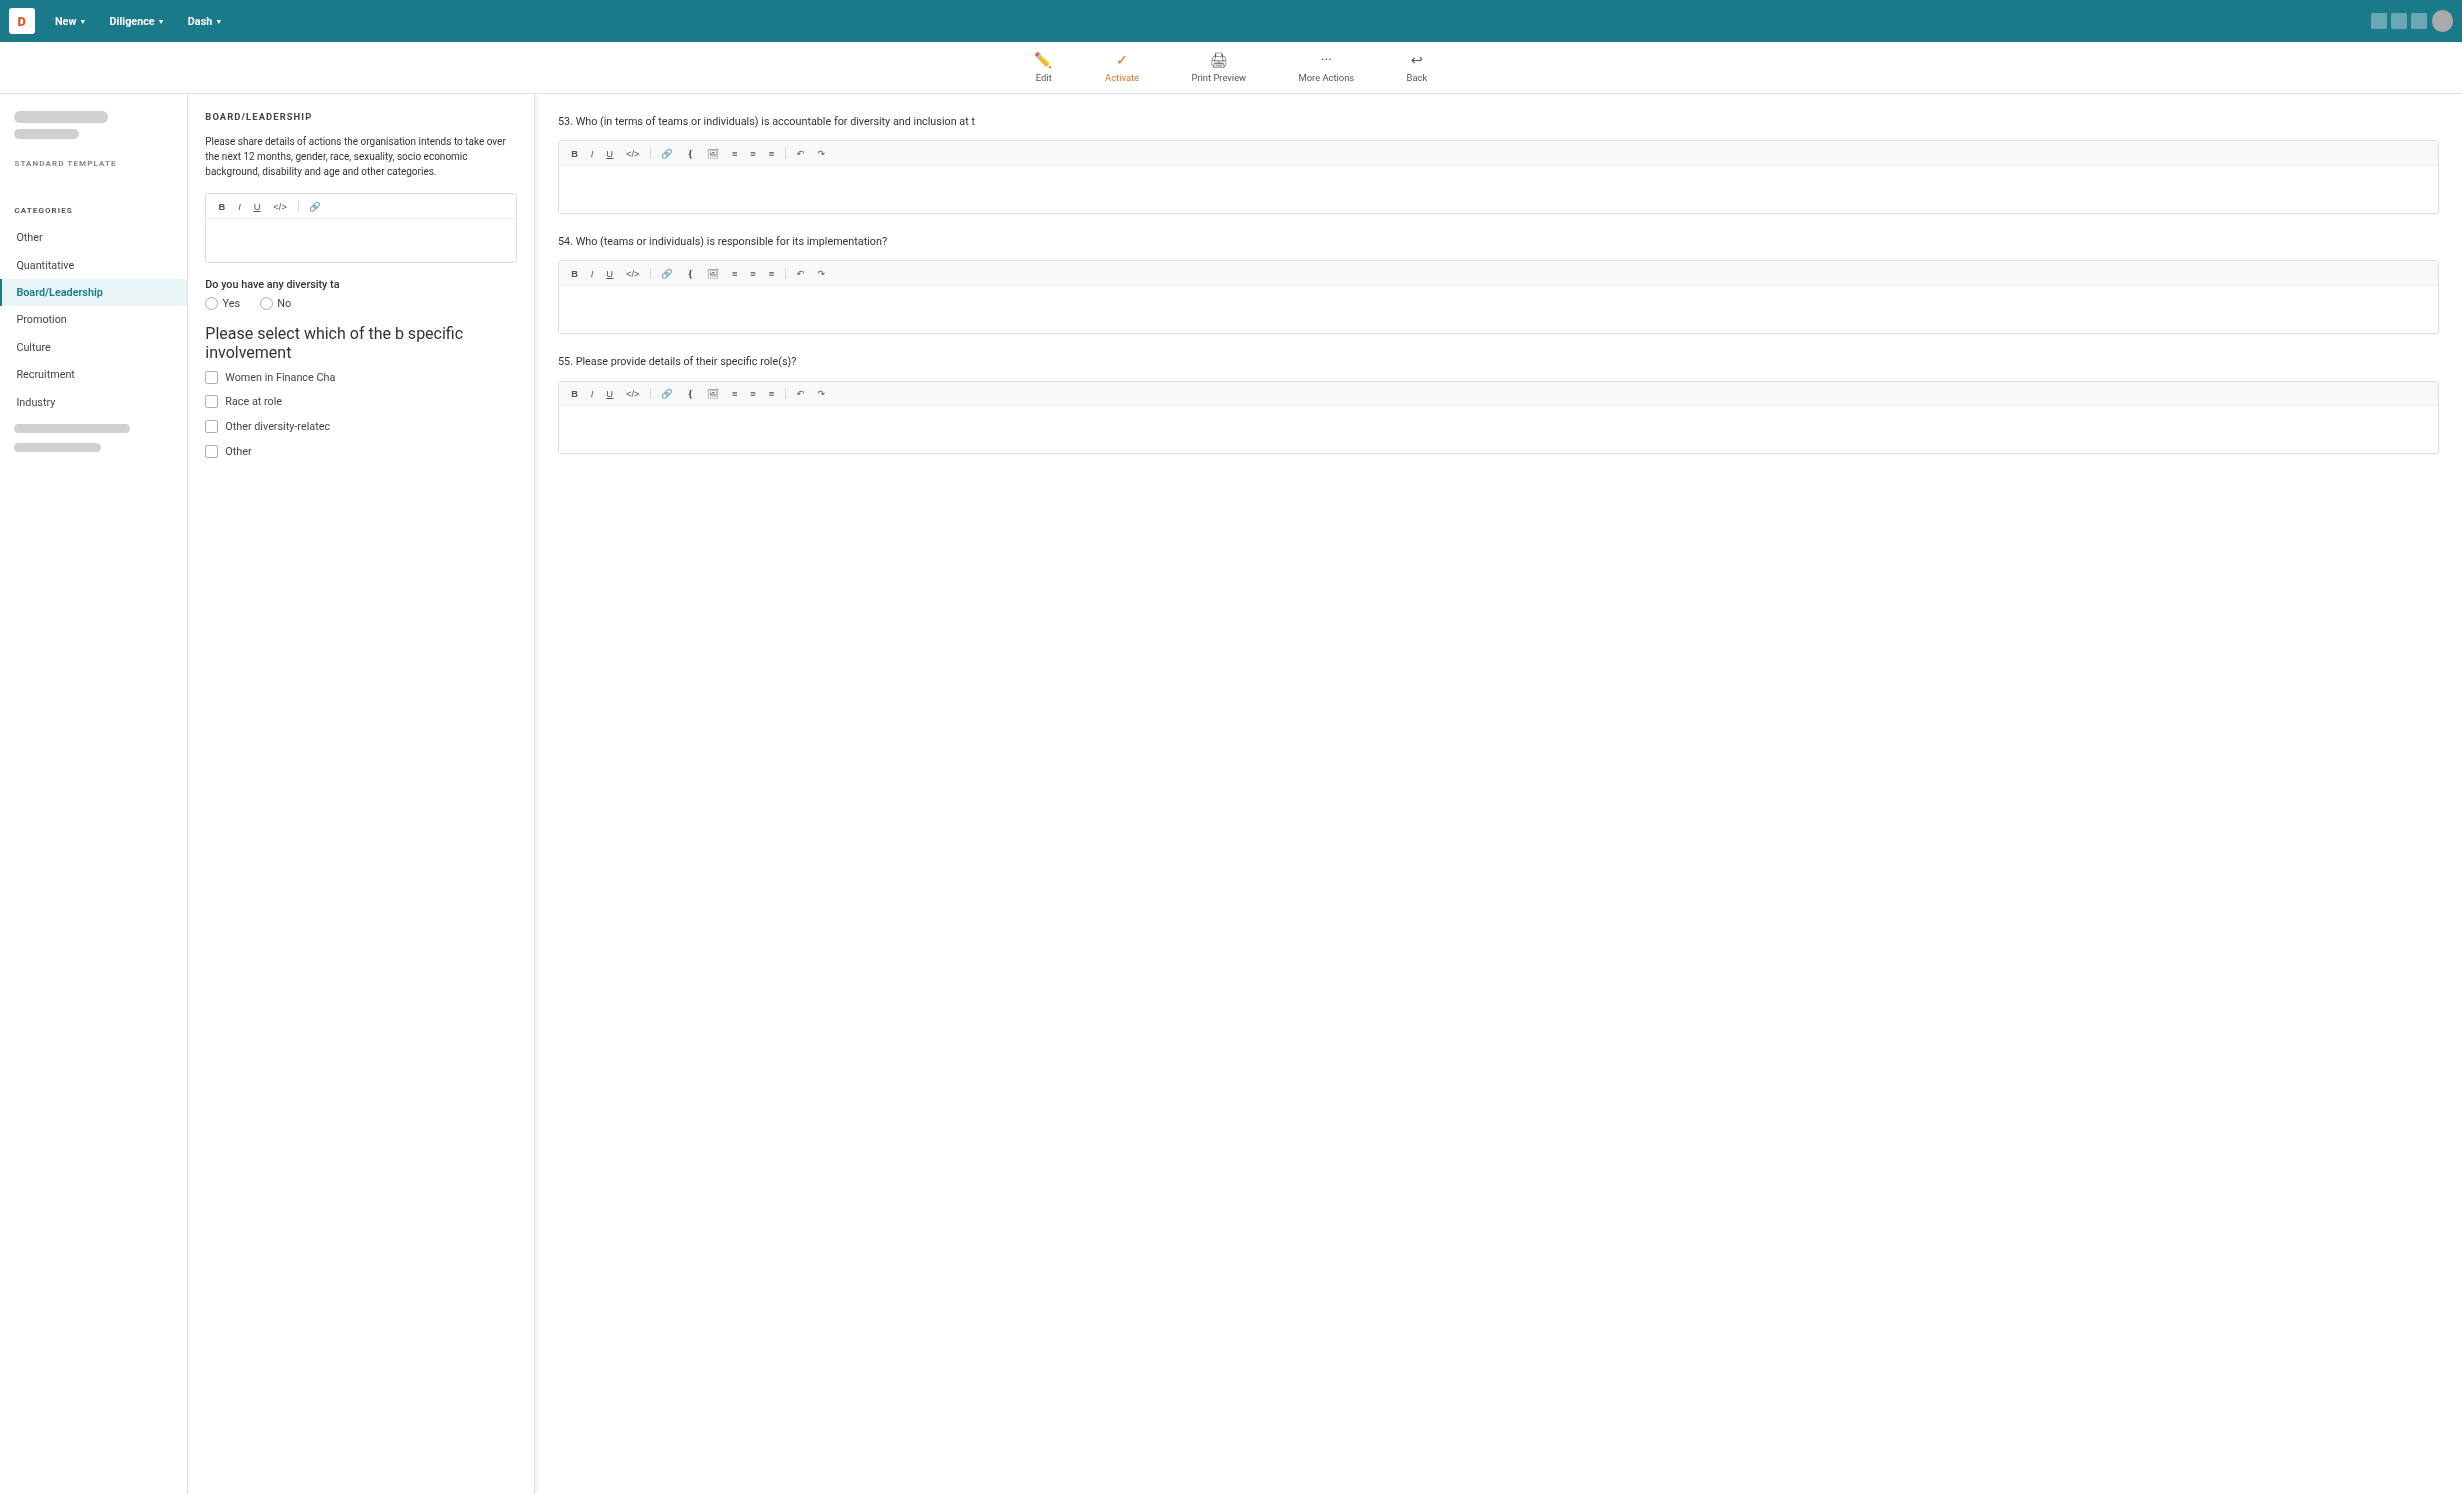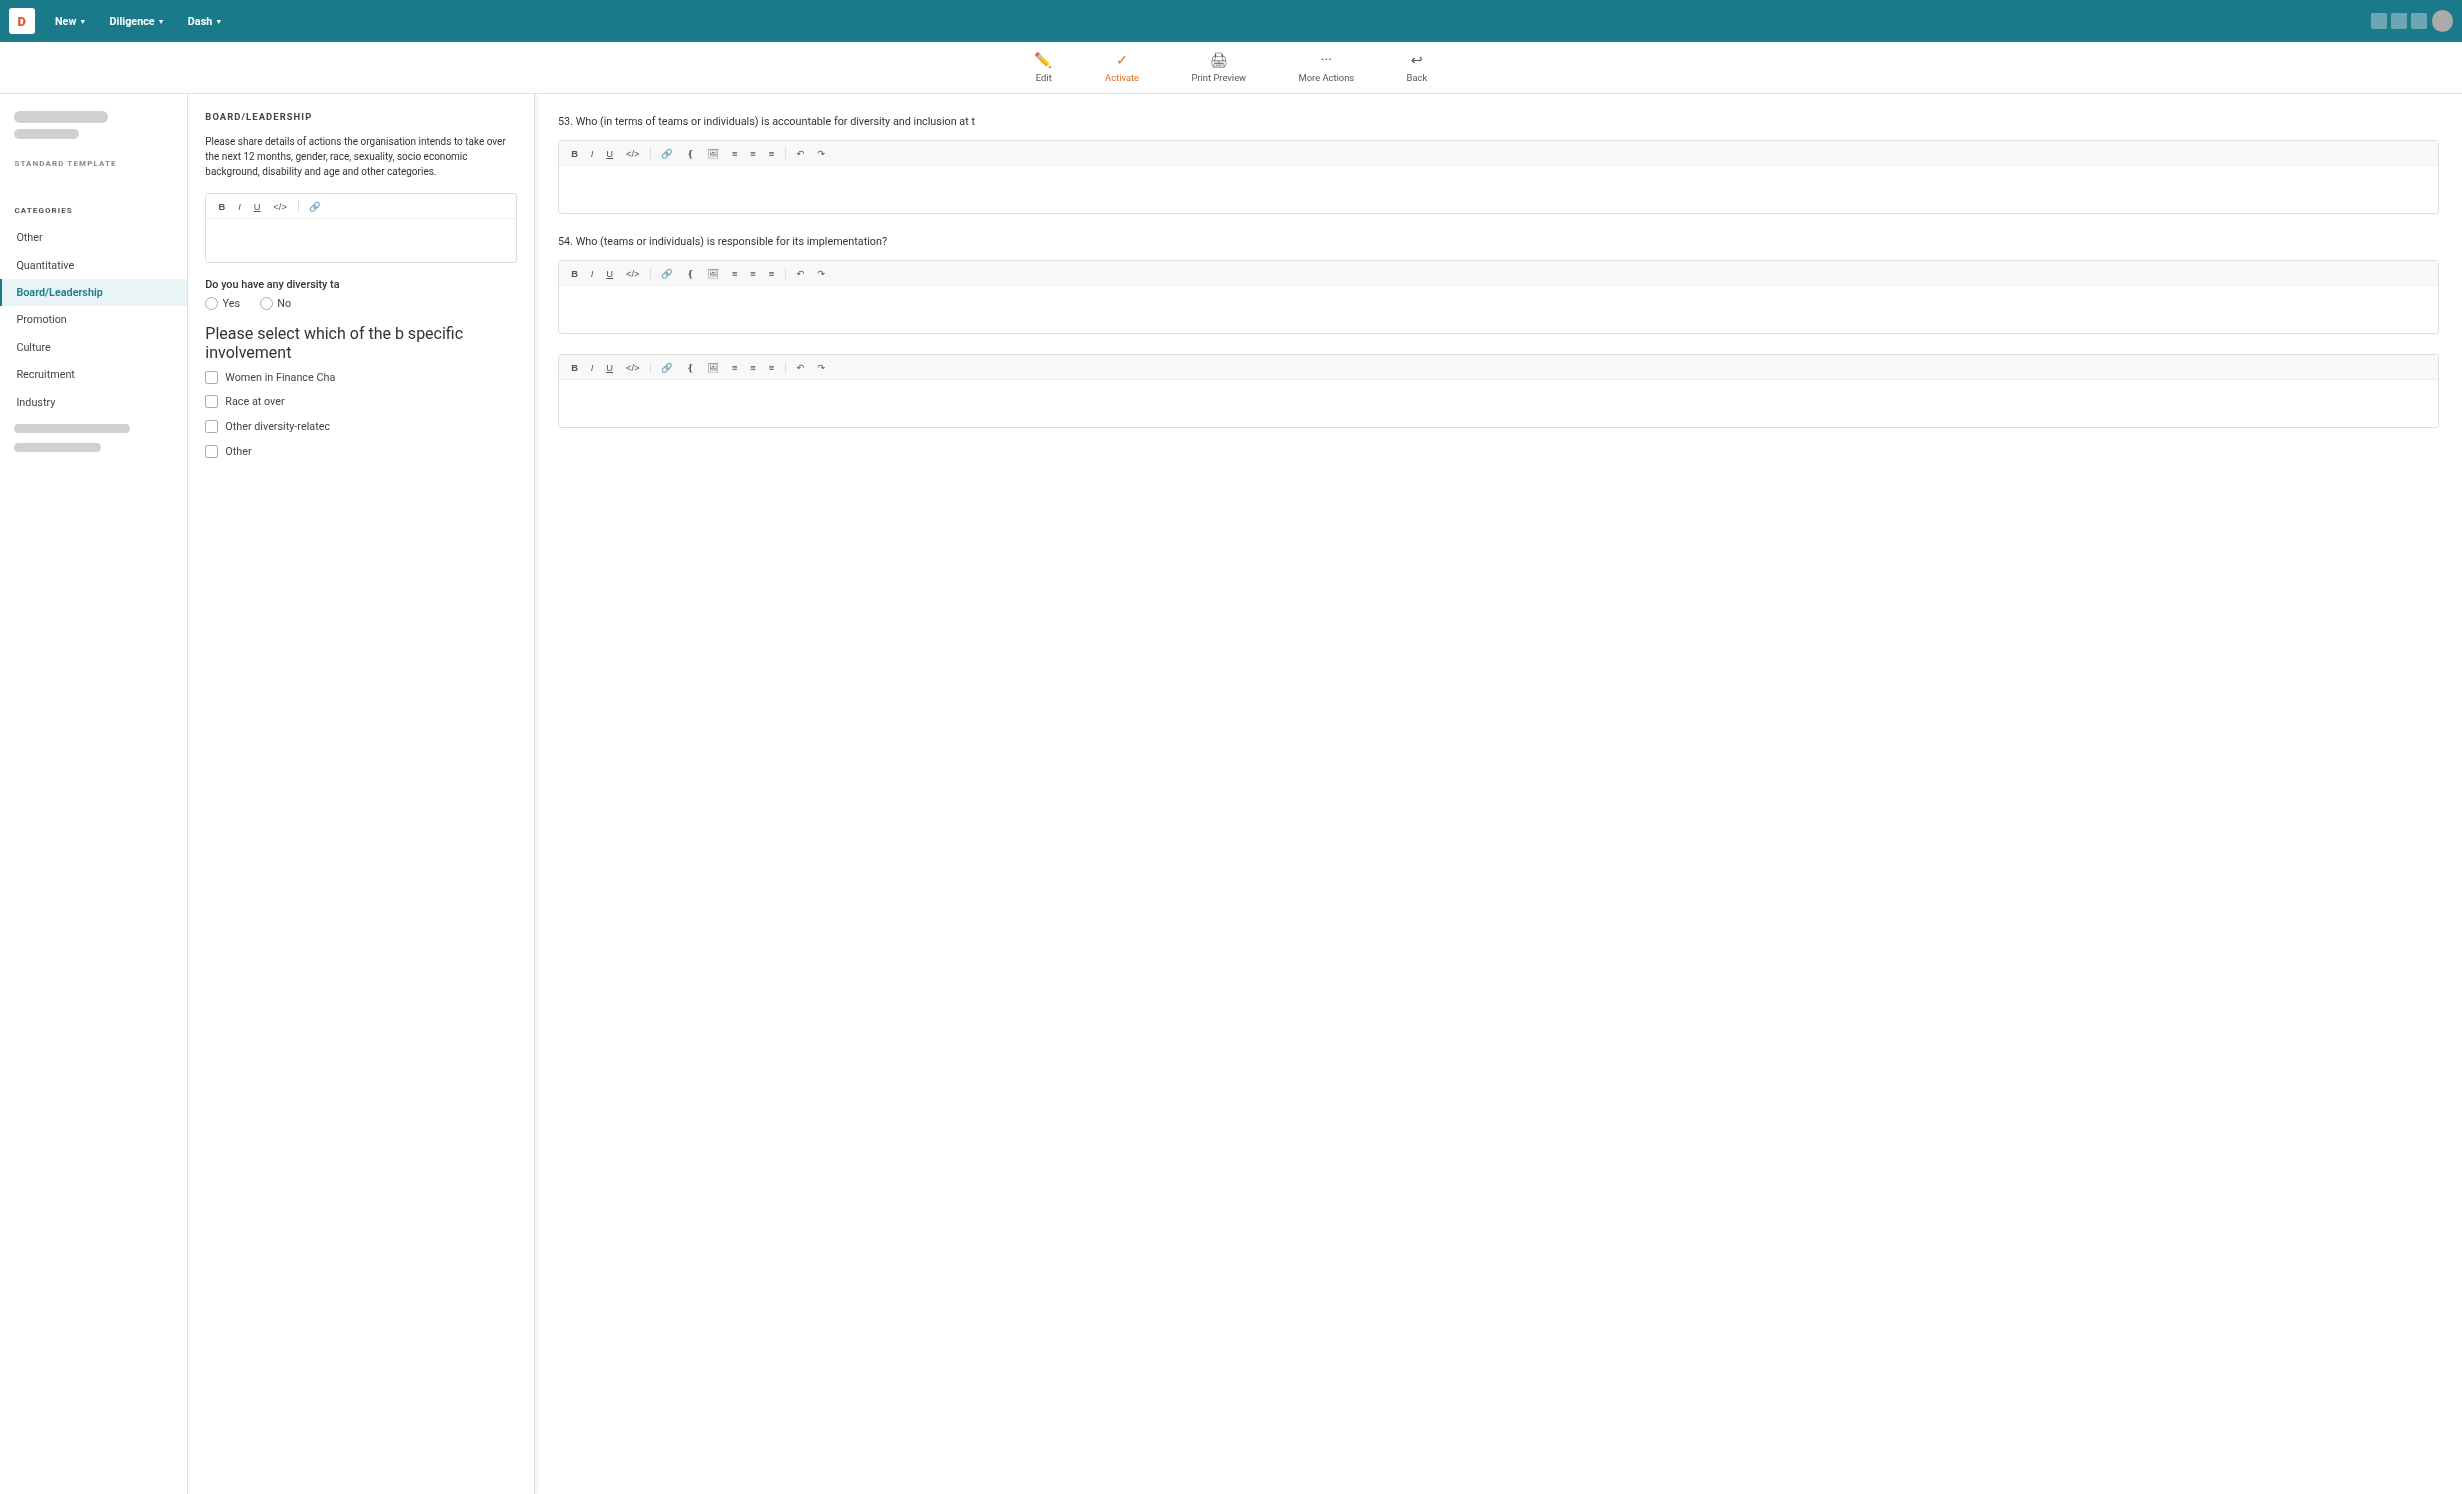--- a/index.html
+++ b/index.html
@@ -413,21 +413,21 @@
 
       <div class="select-text">Please select which of the b specific involvement</div>
 
       <div class="checkbox-group">
         <div class="checkbox-option">
           <div class="checkbox-sq"></div>
           <span>Women in Finance Cha</span>
         </div>
         <div class="checkbox-option">
           <div class="checkbox-sq"></div>
-          <span>Race at over</span>
+          <span>Race at role</span>
         </div>
         <div class="checkbox-option">
           <div class="checkbox-sq"></div>
           <span>Other diversity-relatec</span>
         </div>
         <div class="checkbox-option">
           <div class="checkbox-sq"></div>
           <span>Other</span>
         </div>
       </div>
@@ -475,20 +475,21 @@
             <button class="editor-btn">≡</button>
             <div class="editor-divider"></div>
             <button class="editor-btn">↶</button>
             <button class="editor-btn">↷</button>
           </div>
           <div class="editor-body"></div>
         </div>
       </div>
 
       <div class="question-block">
+        <div class="q-title">55. Please provide details of their specific role(s)?</div>
         <div class="rich-editor rich-editor-full">
           <div class="rich-editor-toolbar">
             <button class="editor-btn"><strong>B</strong></button>
             <button class="editor-btn"><em>I</em></button>
             <button class="editor-btn"><u>U</u></button>
             <button class="editor-btn">&lt;/&gt;</button>
             <div class="editor-divider"></div>
             <button class="editor-btn">🔗</button>
             <button class="editor-btn">❴</button>
             <button class="editor-btn">🖼</button>

